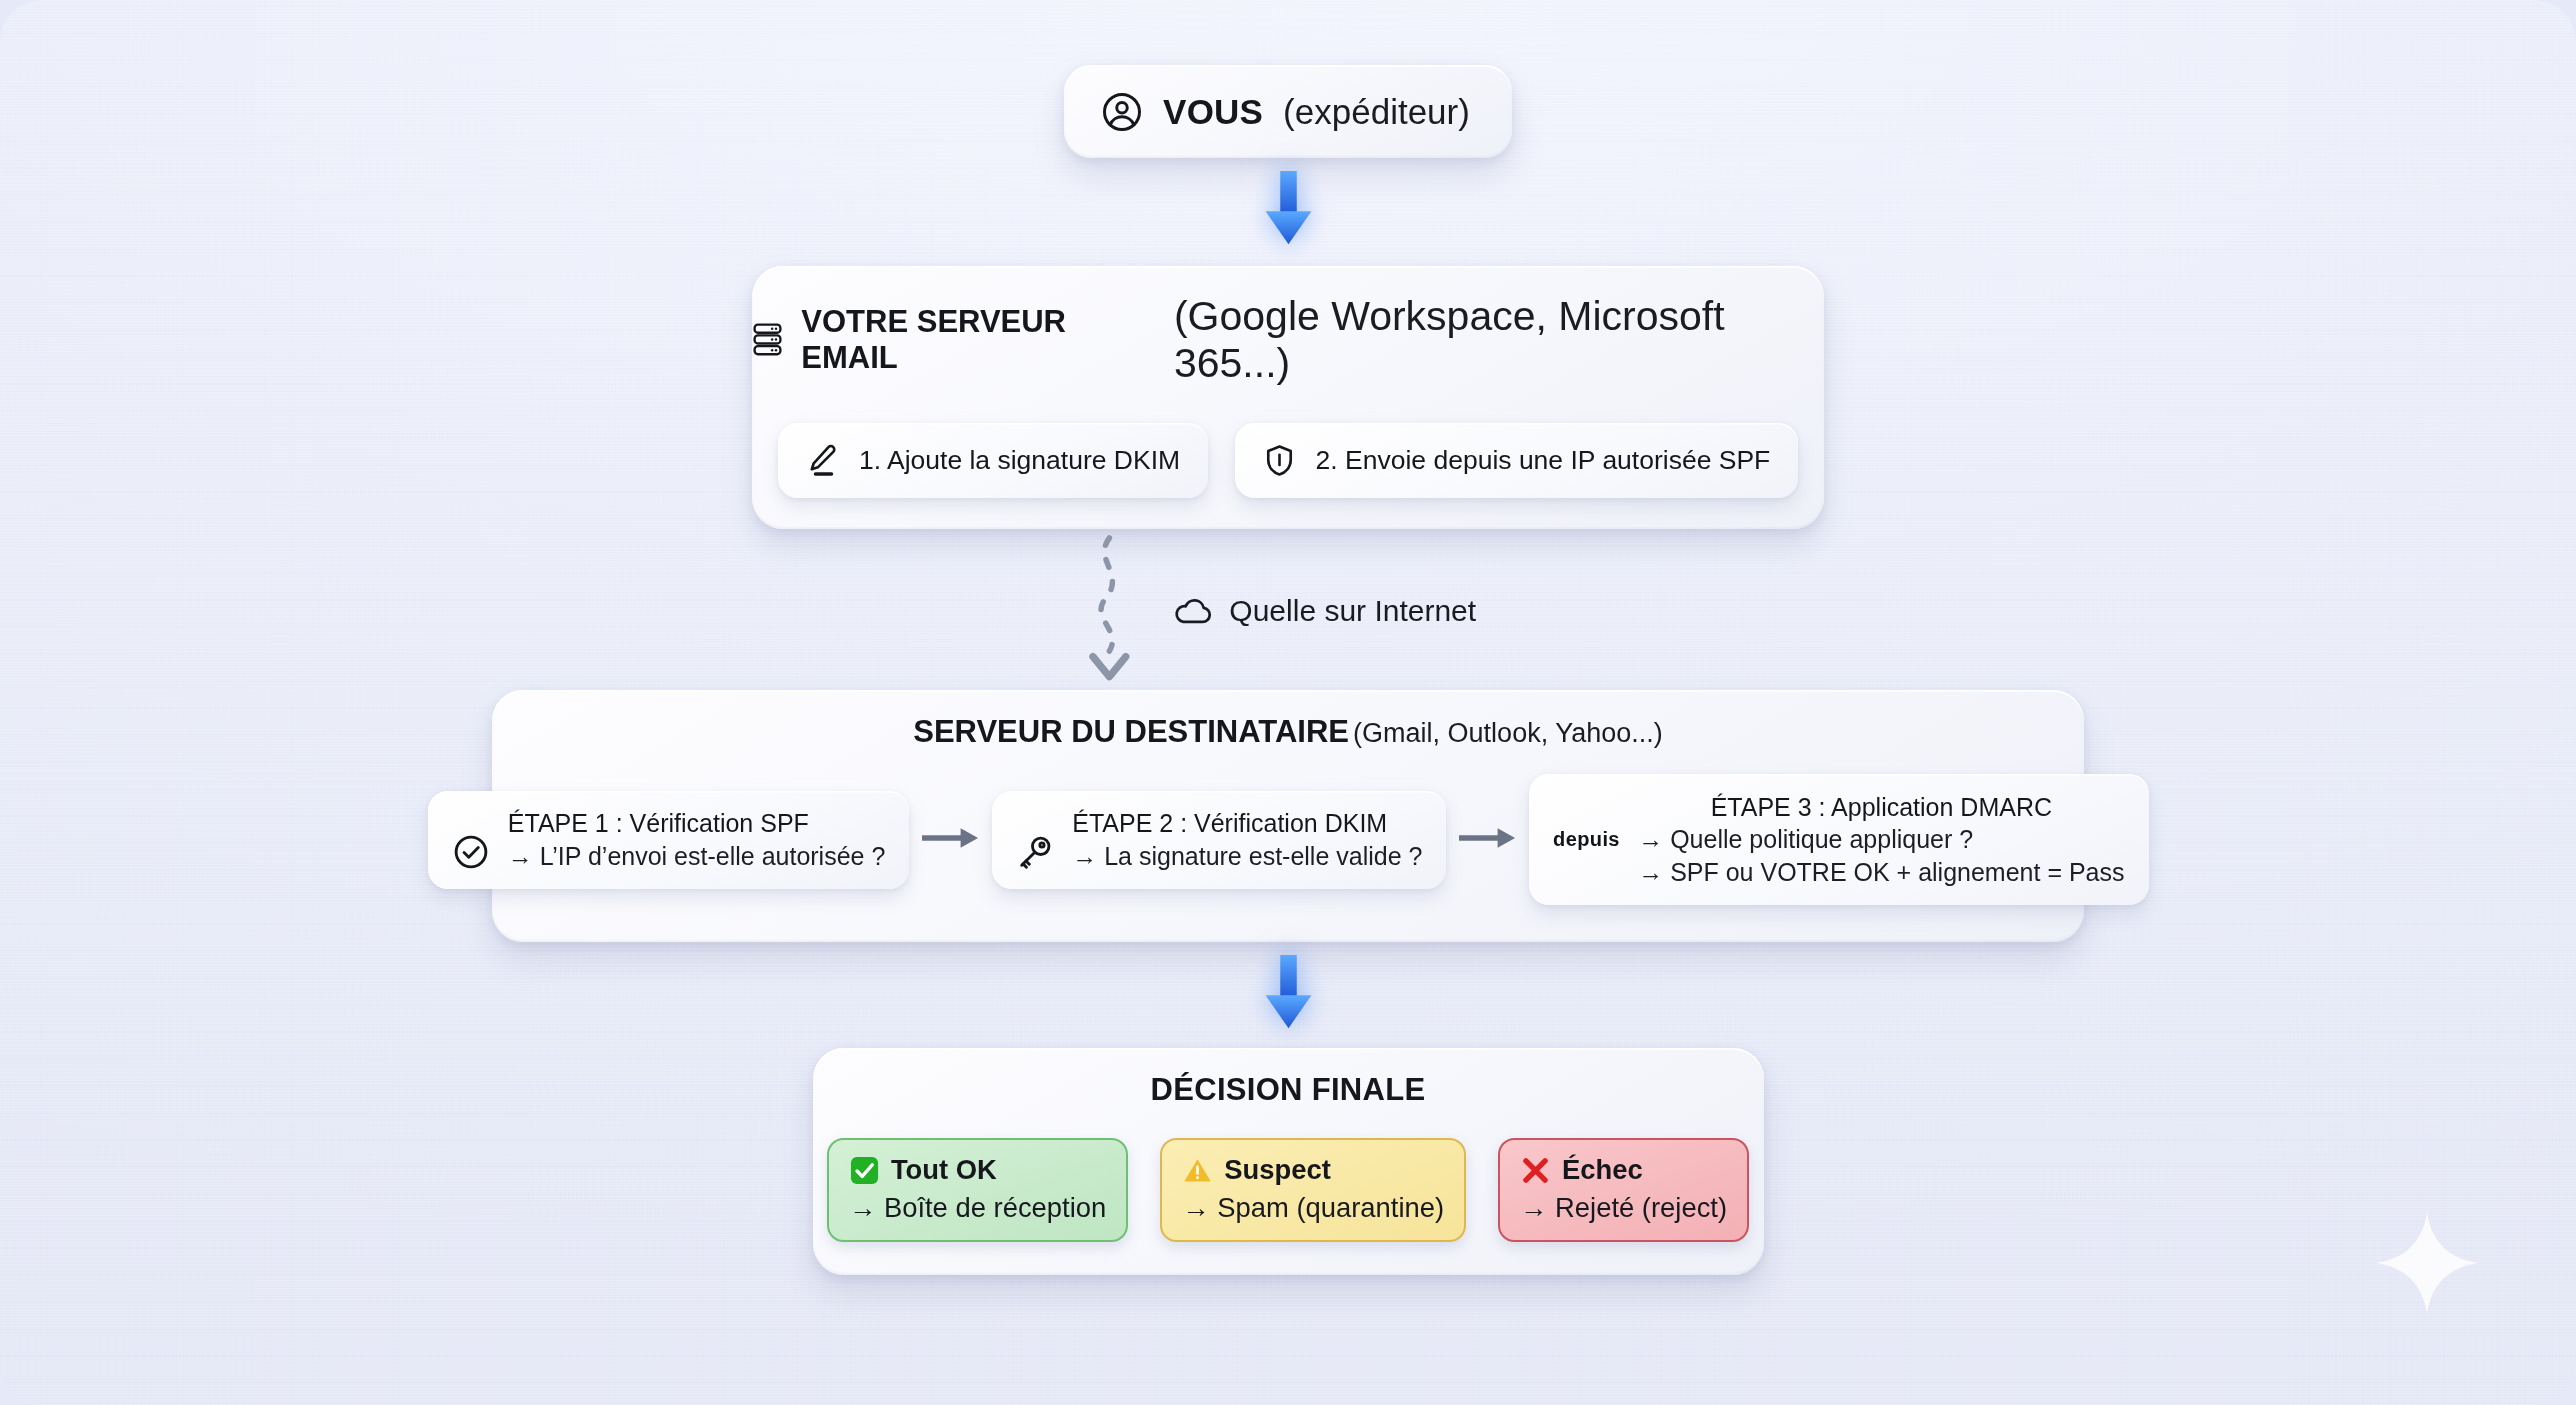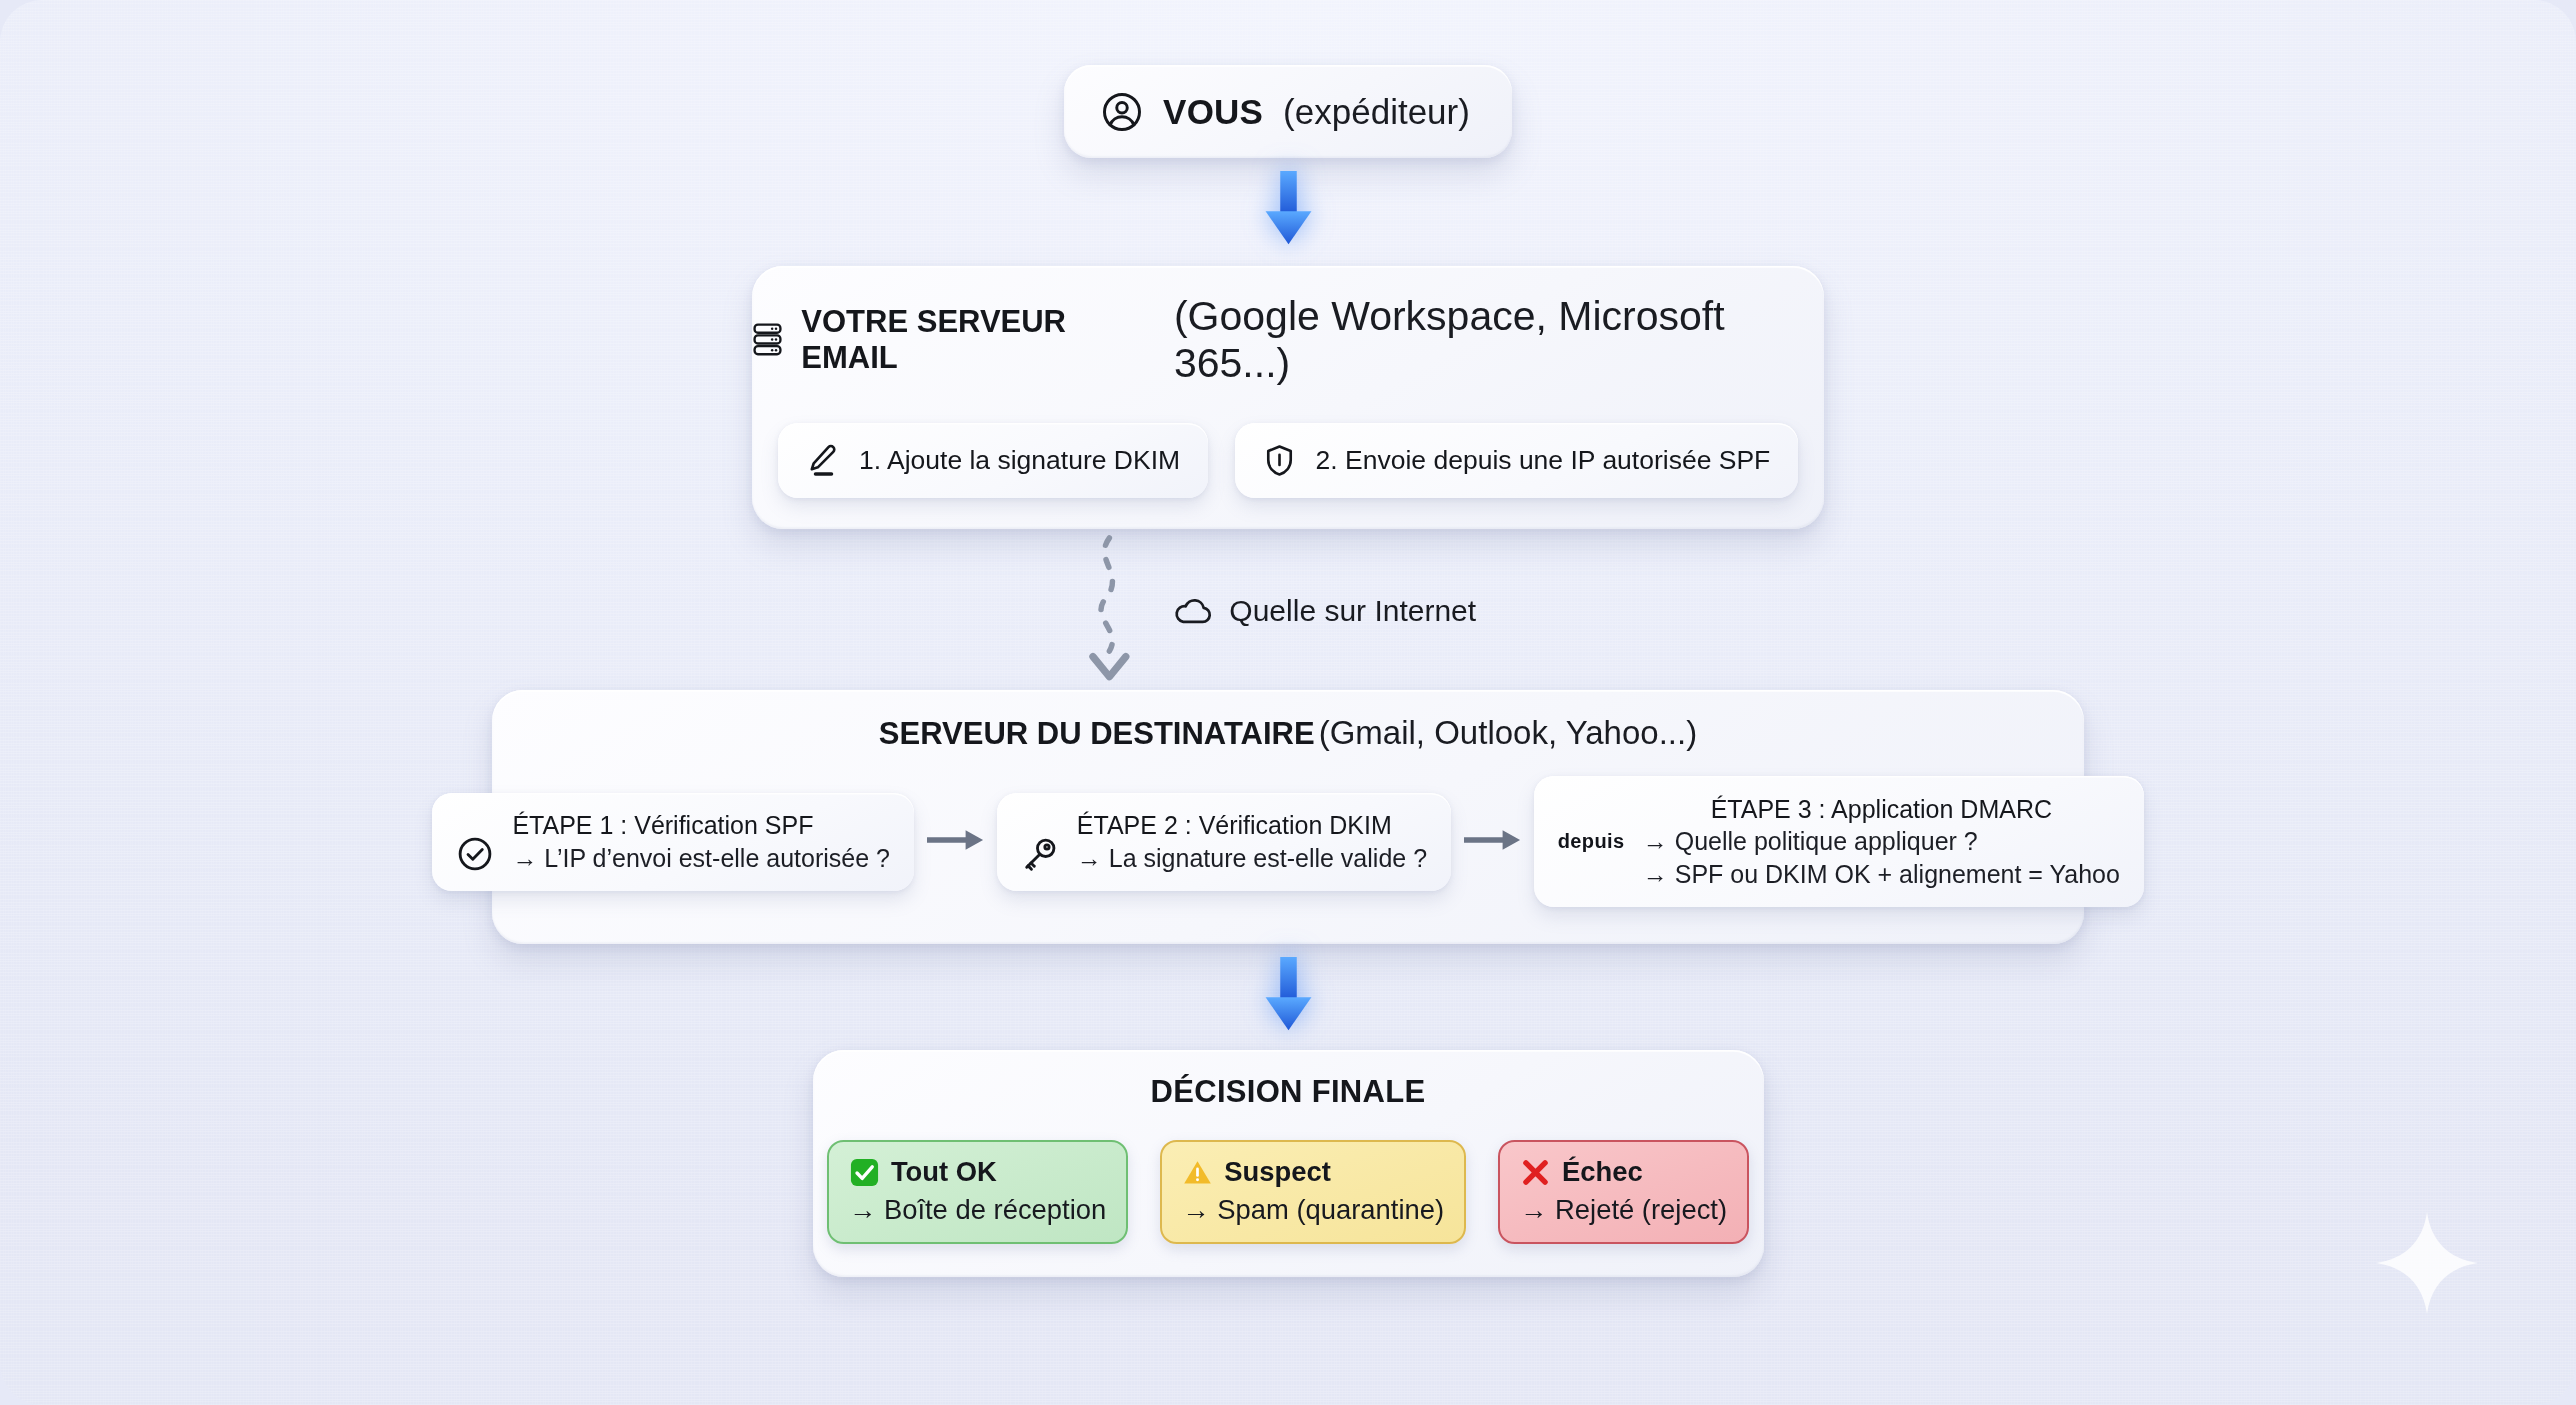--- a/index.html
+++ b/index.html
@@ -85,21 +85,21 @@
     font-size:30px;color:#191b21;
   }
 
   
   .recipient{
     width:1592px;padding:24px 0 37px 0;
     display:flex;flex-direction:column;align-items:center;margin-top:1.8px;
   }
   .recipient-head{margin-bottom:24px;}
   .recipient-head .t-strong{font-size:31px;font-weight:bold;color:#15171c;}
-  .recipient-head .t-light{font-size:33px;color:#1a1c22;}
+  .recipient-head .t-light{font-size:27px;color:#1a1c22;}
   .steps{display:flex;align-items:center;}
   .step{padding:18.3px 24px;display:flex;align-items:flex-end;gap:18.3px;border-radius:20px;}
   .step-text{display:flex;flex-direction:column;gap:3.7px;}
   .step-title{font-size:25px;color:#15171c;white-space:nowrap;}
   .step-sub{font-size:25px;color:#1c1e25;white-space:nowrap;}
   .step-arrow{margin:0 12.8px;flex:none;}
   .dmarc-badge{font-size:20px;font-weight:bold;color:#12141a;letter-spacing:0.4px;flex:none;}
   .step3{align-items:center;}
   .step3 .step-text{align-items:flex-start;}
   .step3 .step-title{align-self:center;}
@@ -265,21 +265,21 @@
           <svg width="57" height="24" viewBox="0 0 62 26">
             <path d="M0 10 H42 V2.5 L61 13 L42 23.5 V16 H0 Z" fill="#6b7486"></path>
           </svg>
         </span>
 
         <div class="inner-card step step3">
           <span class="dmarc-badge">depuis</span>
           <span class="step-text">
             <span class="step-title">ÉTAPE 3 : Application DMARC</span>
             <span class="step-sub">→ Quelle politique appliquer ?</span>
-            <span class="step-sub">→ SPF ou DKIM OK + alignement = Yahoo</span>
+            <span class="step-sub">→ SPF ou VOTRE OK + alignement = Pass</span>
           </span>
         </div>
       </div>
     </div>
 
     <span class="arrow-down">
       <svg width="57" height="77" viewBox="0 0 62 84">
         <defs>
           <linearGradient id="blu2" x1="0" y1="0" x2="0" y2="1">
             <stop offset="0%" stop-color="#5aa9ff"></stop>

